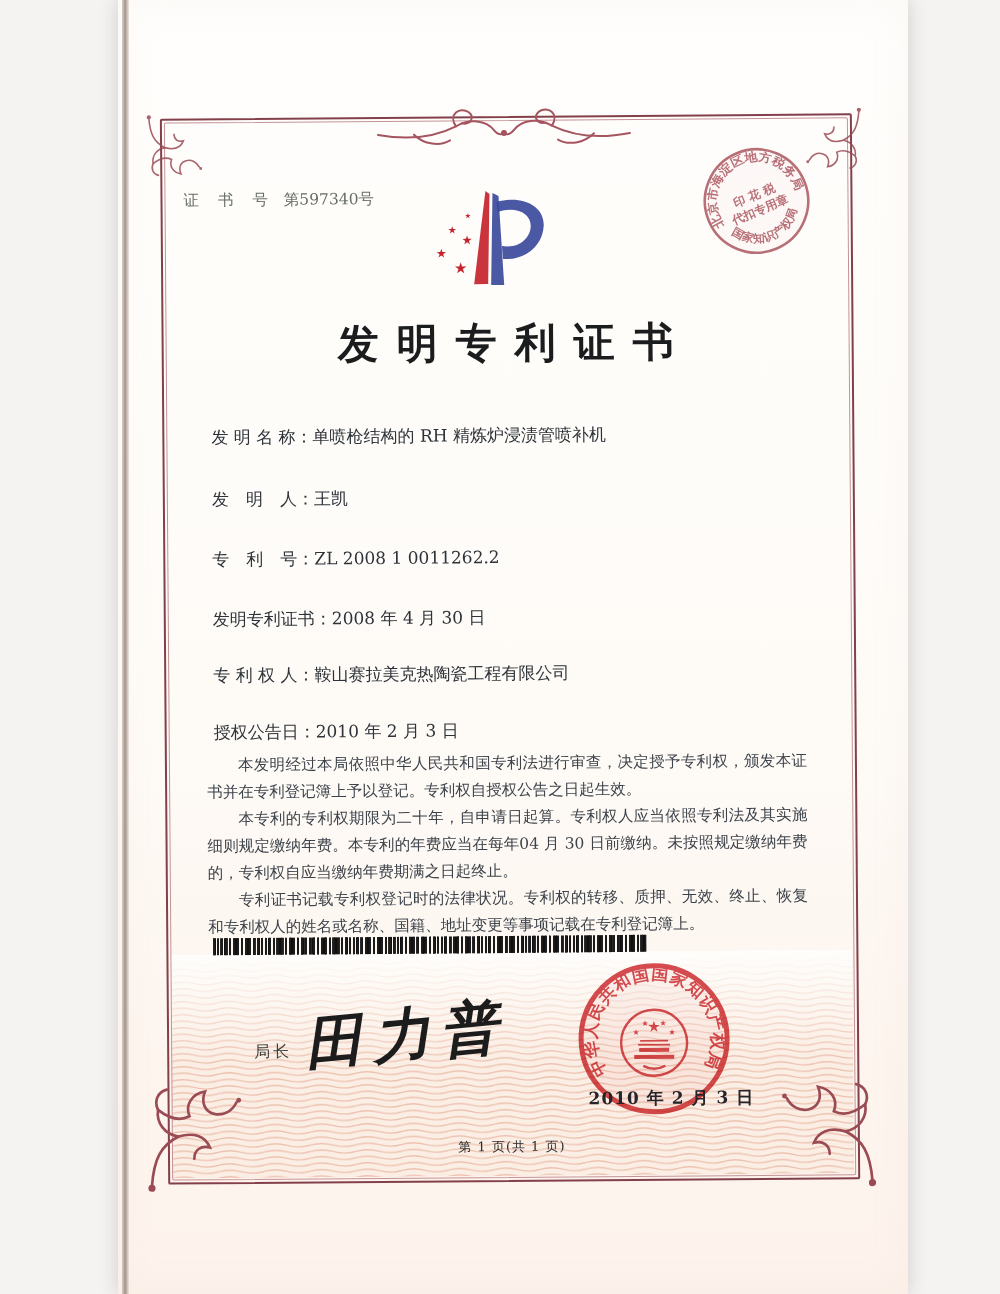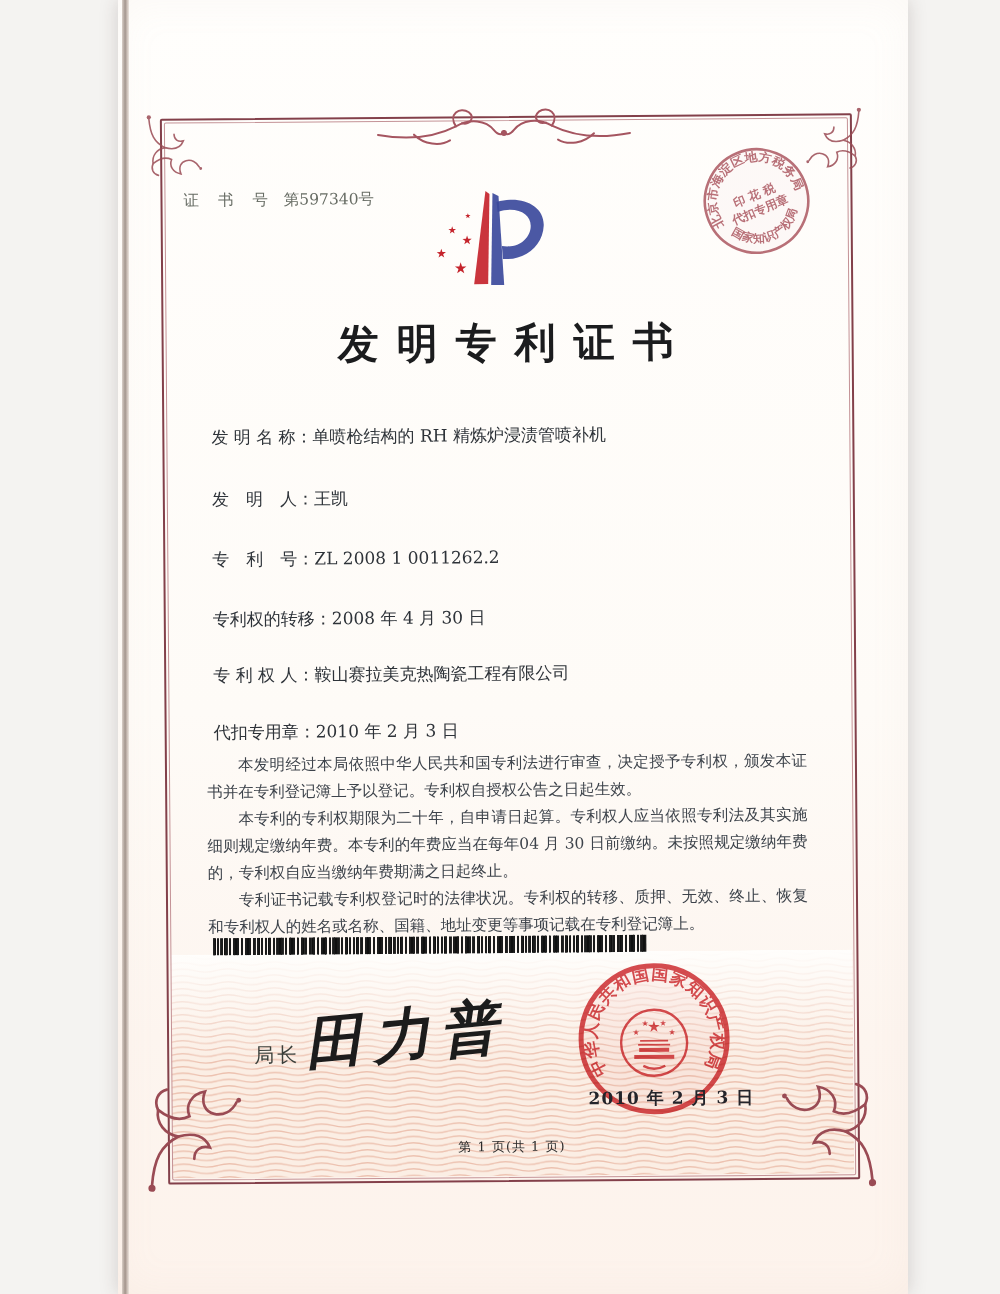--- a/index.html
+++ b/index.html
@@ -55,21 +55,21 @@
   .body-text p{margin:0;text-indent:2em;}
 
   .barcode{
     position:absolute;left:210px;top:936px;width:433px;height:17px;
     background:
       repeating-linear-gradient(90deg,#1b1b1b 0 2px,rgba(0,0,0,0) 2px 4px),
       repeating-linear-gradient(90deg,#101010 0 3px,rgba(0,0,0,0) 3px 11px),
       repeating-linear-gradient(90deg,#2a2a2a 0 1px,rgba(0,0,0,0) 1px 7px);
   }
 
-  .sig-role{position:absolute;left:250px;top:1040px;font-size:20px;color:#3a3f3a;letter-spacing:3px;}
+  .sig-role{position:absolute;left:250px;top:1040px;font-size:16px;color:#3a3f3a;letter-spacing:3px;}
   .sig-name{
     position:absolute;left:300px;top:996px;font-size:58px;font-style:italic;font-weight:700;
     color:#1c1c1c;letter-spacing:10px;transform:rotate(-5deg);
   }
 
   .seal{position:absolute;left:570px;top:960px;width:160px;height:160px;opacity:.93;mix-blend-mode:multiply;}
   .seal-date{
     position:absolute;left:584px;top:1088px;width:150px;font-size:17px;font-weight:700;
     color:#24242a;white-space:nowrap;letter-spacing:1px;
   }
@@ -163,27 +163,27 @@
     <div class="field-row f0">
       <span class="f-label">发 明 名 称：</span><span>单喷枪结构的 RH 精炼炉浸渍管喷补机</span>
     </div>
     <div class="field-row f1">
       <span class="f-label">发　明　人：</span><span>王凯</span>
     </div>
     <div class="field-row f2">
       <span class="f-label">专　利　号：</span><span>ZL 2008 1 0011262.2</span>
     </div>
     <div class="field-row f3">
-      <span class="f-label">专利权的转移：</span><span>2008 年 4 月 30 日</span>
+      <span class="f-label">发明专利证书：</span><span>2008 年 4 月 30 日</span>
     </div>
     <div class="field-row f4">
       <span class="f-label">专 利 权 人：</span><span>鞍山赛拉美克热陶瓷工程有限公司</span>
     </div>
     <div class="field-row f5">
-      <span class="f-label">代扣专用章：</span><span>2010 年 2 月 3 日</span>
+      <span class="f-label">授权公告日：</span><span>2010 年 2 月 3 日</span>
     </div>
   </div>
 
   <div class="body-text">
     <p>本发明经过本局依照中华人民共和国专利法进行审查，决定授予专利权，颁发本证书并在专利登记簿上予以登记。专利权自授权公告之日起生效。</p>
     <p>本专利的专利权期限为二十年，自申请日起算。专利权人应当依照专利法及其实施细则规定缴纳年费。本专利的年费应当在每年04 月 30 日前缴纳。未按照规定缴纳年费的，专利权自应当缴纳年费期满之日起终止。</p>
     <p>专利证书记载专利权登记时的法律状况。专利权的转移、质押、无效、终止、恢复和专利权人的姓名或名称、国籍、地址变更等事项记载在专利登记簿上。</p>
   </div>
 
   <div class="barcode"></div>

